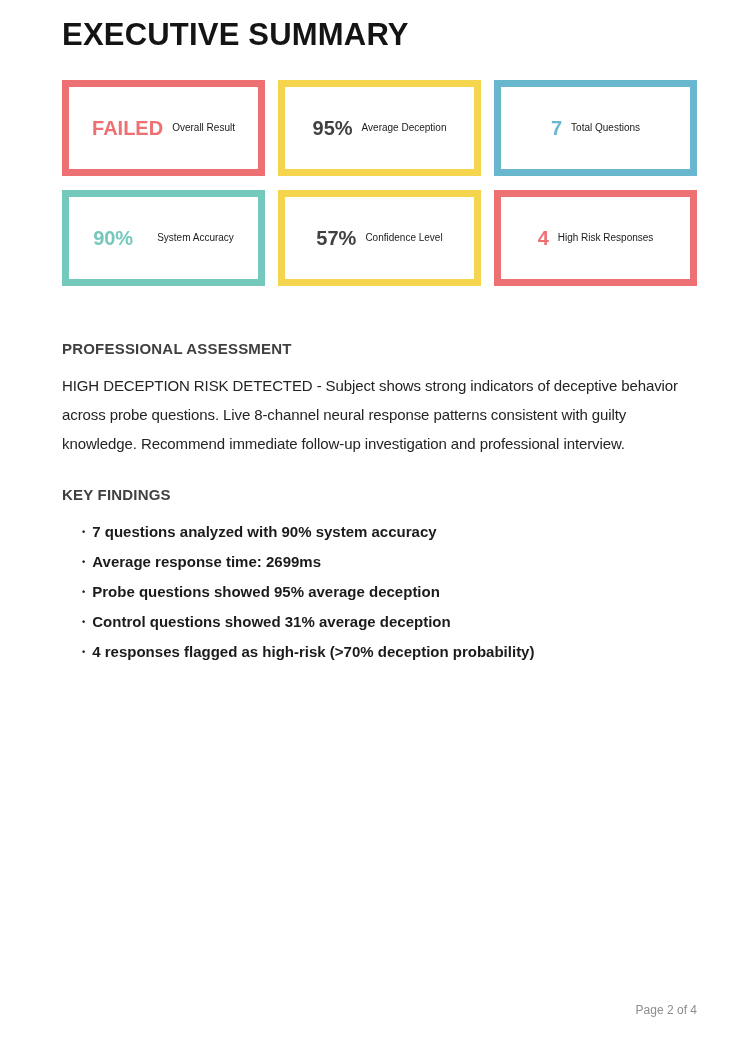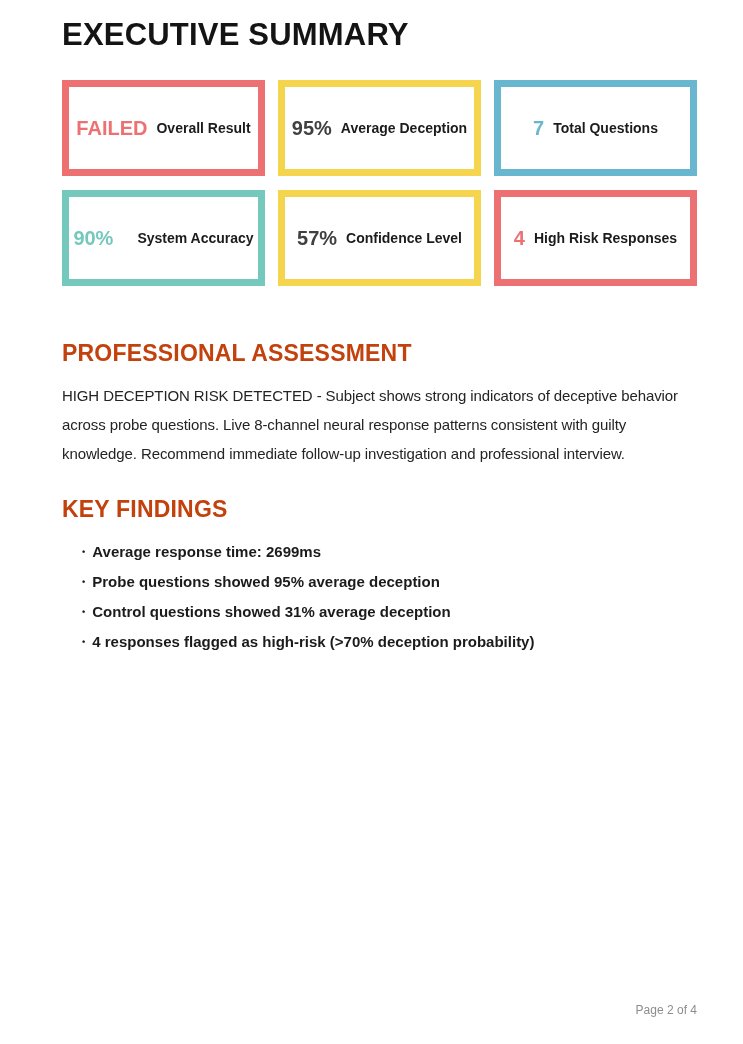--- a/index.html
+++ b/index.html
@@ -42,39 +42,39 @@
     justify-content: center;
     gap: 9px;
     text-align: center;
   }
   .card .card-value {
     font-size: 20px;
     font-weight: bold;
     line-height: 1;
   }
   .card .card-label {
-    font-size: 14px;
-    font-weight: bold;
+    font-size: 10px;
+    font-weight: normal;
     color: #1b1b1b;
     line-height: 1;
   }
   .card.red    { border-color: #ED7172; }
   .card.red    .card-value { color: #ED7172; }
   .card.yellow { border-color: #F5D54E; }
   .card.yellow .card-value { color: #404040; }
   .card.blue   { border-color: #69B7CF; }
   .card.blue   .card-value { color: #69B7CF; }
   .card.teal   { border-color: #75C8BC; gap: 24px; }
   .card.teal   .card-value { color: #75C8BC; }
 
   .section-heading {
-    font-size: 23px;
+    font-size: 15px;
     font-weight: bold;
     letter-spacing: 0.2px;
-    color: #c2410c;
+    color: #404040;
   }
   .assessment-heading { margin-top: 54px; }
   .assessment-body {
     margin-top: 14px;
     max-width: 660px;
     font-size: 15px;
     line-height: 29px;
     color: #242424;
     letter-spacing: -0.1px;
   }
@@ -139,20 +139,21 @@
       <div class="card-value">4</div>
       <div class="card-label">High Risk Responses</div>
     </div>
   </div>
 
   <h2 class="section-heading assessment-heading">PROFESSIONAL ASSESSMENT</h2>
   <p class="assessment-body">HIGH DECEPTION RISK DETECTED - Subject shows strong indicators of deceptive behavior across probe questions. Live 8-channel neural response patterns consistent with guilty knowledge. Recommend immediate follow-up investigation and professional interview.</p>
 
   <h2 class="section-heading findings-heading">KEY FINDINGS</h2>
   <ul class="findings-list">
+    <li><span class="bullet">•</span><span>7 questions analyzed with 90% system accuracy</span></li>
     <li><span class="bullet">•</span><span>Average response time: 2699ms</span></li>
     <li><span class="bullet">•</span><span>Probe questions showed 95% average deception</span></li>
     <li><span class="bullet">•</span><span>Control questions showed 31% average deception</span></li>
     <li><span class="bullet">•</span><span>4 responses flagged as high-risk (&gt;70% deception probability)</span></li>
   </ul>
 
   <div class="page-footer">Page 2 of 4</div>
 
 </div>
 

